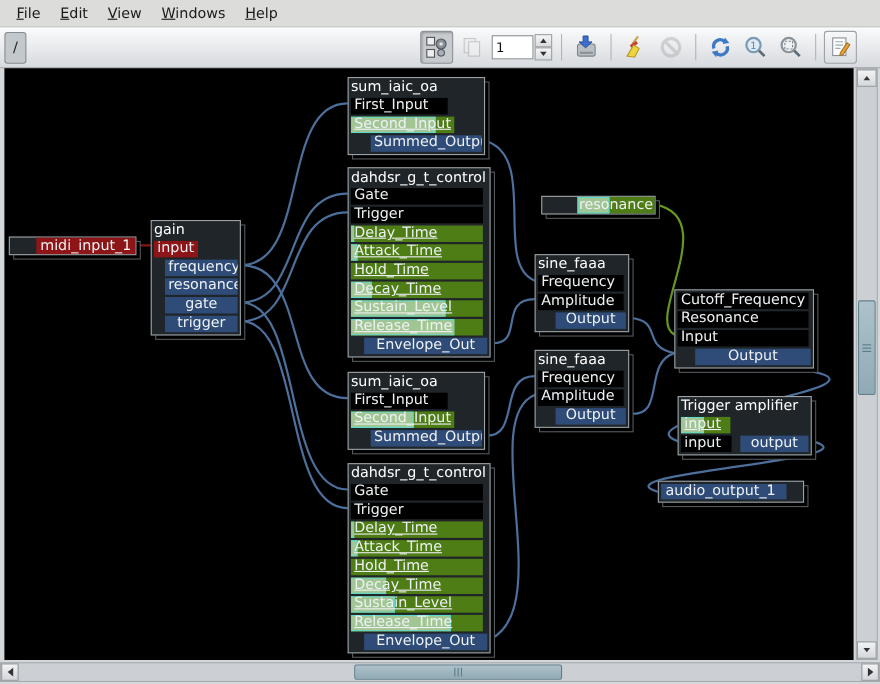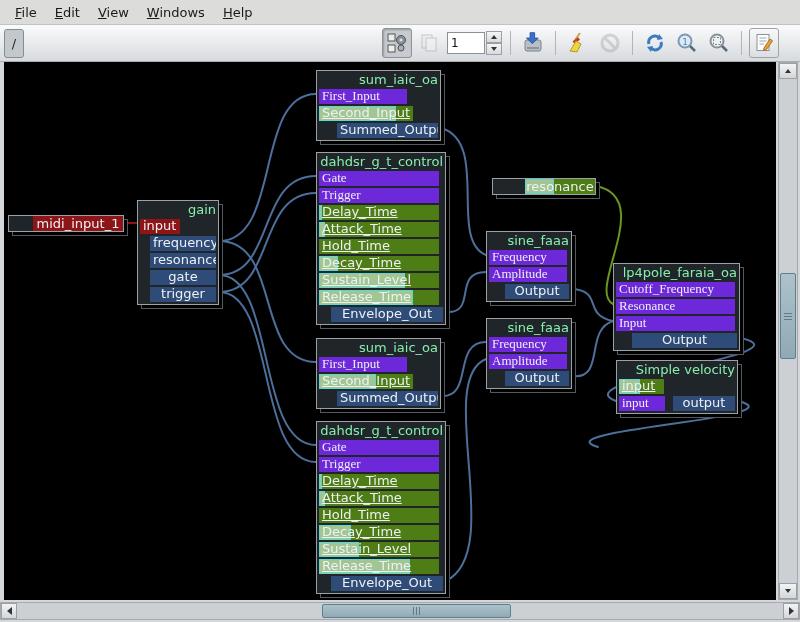--- a/index.html
+++ b/index.html
@@ -52,26 +52,26 @@
     position:absolute;left:4px;top:62px;width:772px;height:538px;
     background:#000;overflow:hidden;
   }
   #wires{position:absolute;left:0;top:0;z-index:1;}
   .node{
     position:absolute;z-index:2;background:#1f2529;
     border:1px solid #9ba1a5;
     box-shadow:4px 4px 0 -1px #000, 4px 4px 0 0 #54595d;
     box-sizing:border-box;padding-bottom:2px;
   }
-  .ntitle{height:15px;line-height:15px;text-align:right;color:#86efac;font-size:13px;white-space:nowrap;overflow:hidden;padding:1px 2px 0;}
+  .ntitle{height:15px;line-height:15px;text-align:left;color:#ffffff;font-size:13px;white-space:nowrap;overflow:hidden;padding:1px 2px 0;}
   .port{
     height:15px;line-height:14px;margin:2px 2px 0;font-size:13px;color:#eef1f3;
     padding:0 3px;box-sizing:border-box;white-space:nowrap;overflow:hidden;
   }
-  .p-in{background:#6d28d9;font-family:Liberation Serif, serif;}
+  .p-in{background:#000000;}
   .p-red{background:#8e1517;}
   .p-out{background:#2e4c77;text-align:center;}
   .p-ctl{background:#4e7c15;position:relative;padding:0;}
   .p-ctl .bar{position:absolute;left:0;top:0;bottom:0;background:rgba(168,203,158,.93);border:1px solid #5cd8cc;box-sizing:border-box;}
   .p-ctl .lbl{position:relative;padding:0 3px;display:block;text-decoration:underline;}
   .duo{display:flex;justify-content:space-between;margin:2px 2px 0;height:15px;}
   .duo .port{margin:0;}
   .iorow{display:flex;align-items:center;height:100%;font-size:13px;color:#eef1f3;}
   
   .vsb{position:absolute;right:2px;top:62px;width:20px;height:538px;background:#ccd0d4;border:1px solid #a6aaad;box-sizing:border-box;}
@@ -266,21 +266,20 @@
         </div>
       </div>
     </div>
     <div class="node" style="left: 482px; top: 169px; width: 86px;">
       <div class="ntitle">sine_faaa</div>
       <div class="port p-in" style="width: 78px;">Frequency</div>
       <div class="port p-in" style="width: 78px;">Amplitude</div>
       <div class="port p-out" style="margin-left: 18px; width: 64px;">Output</div>
     </div>
     <div class="node" style="left: 609px; top: 201px; width: 127px;">
-      <div class="ntitle">lp4pole_faraia_oa</div>
       <div class="port p-in" style="width: 119px;">Cutoff_Frequency</div>
       <div class="port p-in" style="width: 119px;">Resonance</div>
       <div class="port p-in" style="width: 119px;">Input</div>
       <div class="port p-out" style="margin-left: 18px; width: 105px;">Output</div>
     </div>
     <div class="node" style="left: 312px; top: 276px; width: 125px;">
       <div class="ntitle">sum_iaic_oa</div>
       <div class="port p-in" style="width: 88px;">First_Input</div>
       <div class="port p-ctl" style="width: 94px;">
         <div class="bar" style="width: 57px;"></div>
@@ -288,28 +287,33 @@
       </div>
       <div class="port p-out" style="margin-left: 20px; width: 101px;">Summed_Output</div>
     </div>
     <div class="node" style="left: 482px; top: 256px; width: 86px;">
       <div class="ntitle">sine_faaa</div>
       <div class="port p-in" style="width: 78px;">Frequency</div>
       <div class="port p-in" style="width: 78px;">Amplitude</div>
       <div class="port p-out" style="margin-left: 18px; width: 64px;">Output</div>
     </div>
     <div class="node" style="left: 612px; top: 298px; width: 122px;">
-      <div class="ntitle">Simple velocity</div>
+      <div class="ntitle">Trigger amplifier</div>
       <div class="port p-ctl" style="width: 45px;">
         <div class="bar" style="width: 21px;"></div>
         <div class="lbl">input</div>
       </div>
       <div class="duo">
         <div class="port p-in" style="width: 46px;">input</div>
         <div class="port p-out" style="width: 62px;">output</div>
+      </div>
+    </div>
+    <div class="node" style="left: 594px; top: 375px; width: 133px; height: 20px; padding-bottom: 0px;">
+      <div class="iorow">
+        <div style="height: 14px; line-height: 14px; margin-left: 2px; width: 114px; padding: 0px 4px; box-sizing: border-box; background: rgb(46, 76, 119);">audio_output_1</div>
       </div>
     </div>
     <div class="node" style="left: 312px; top: 359px; width: 130px;">
       <div class="ntitle">dahdsr_g_t_control</div>
       <div class="port p-in" style="width: 120px;">Gate</div>
       <div class="port p-in" style="width: 120px;">Trigger</div>
       <div class="port p-ctl" style="width: 120px;">
         <div class="bar" style="width: 3px;"></div>
         <div class="lbl">Delay_Time</div>
       </div>

